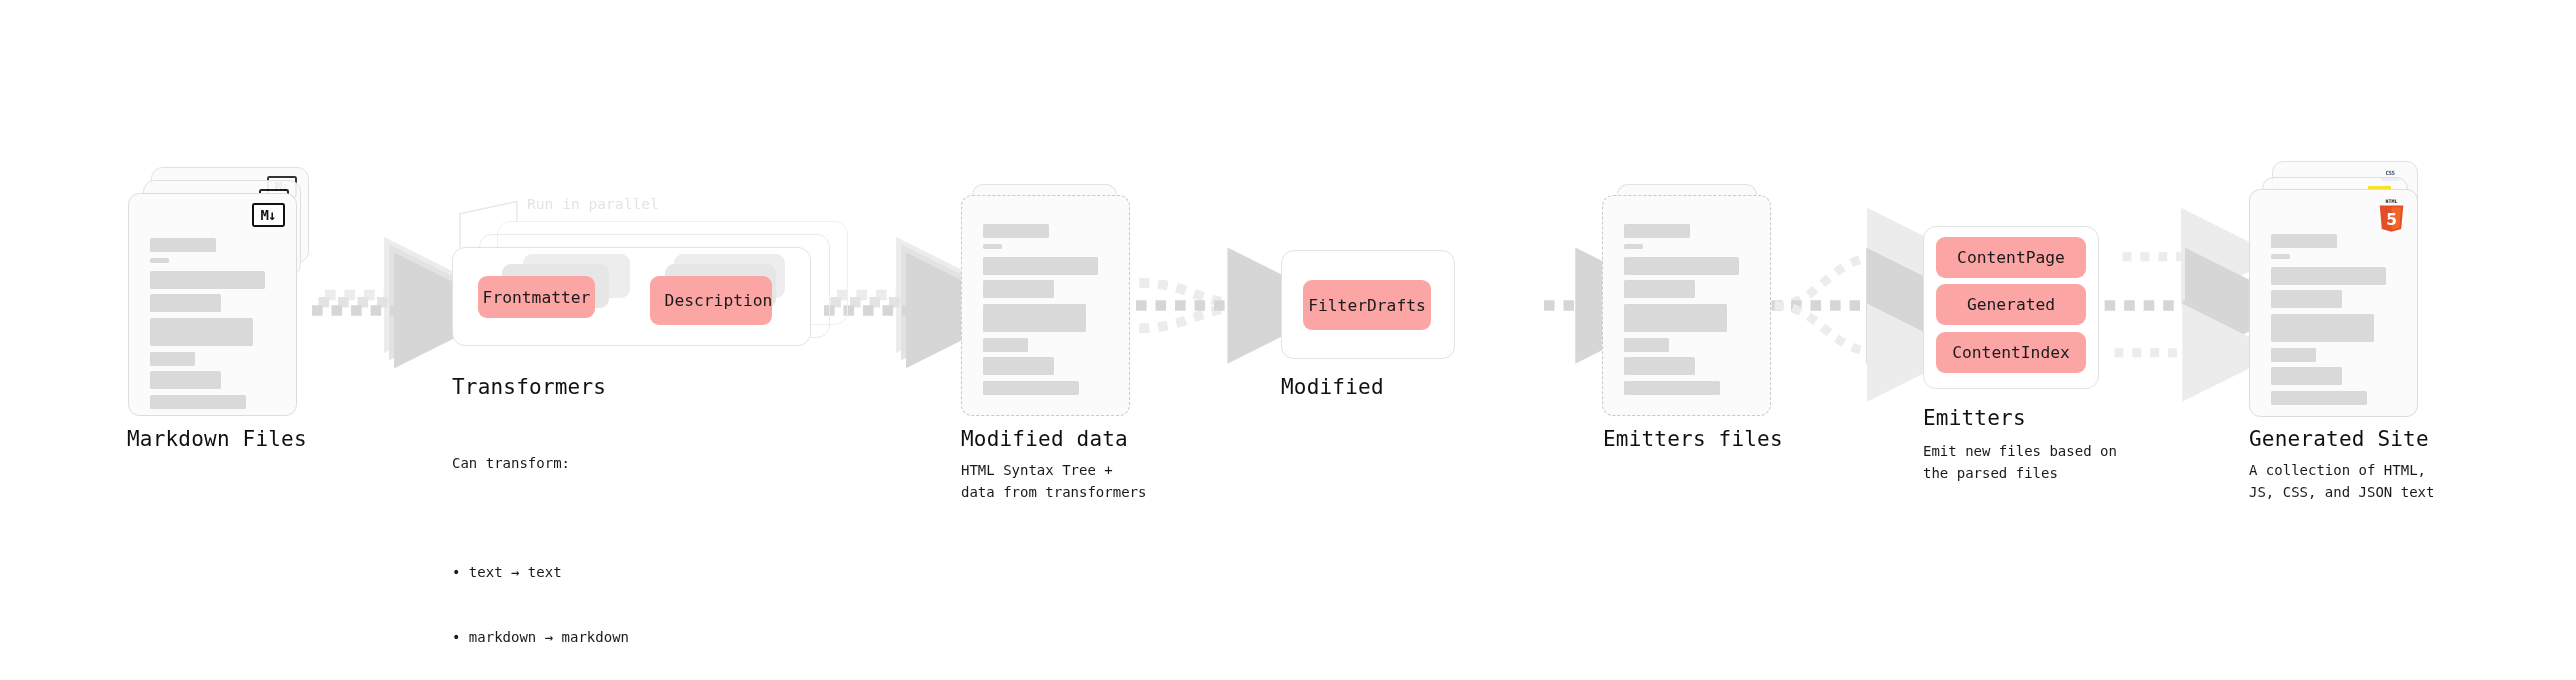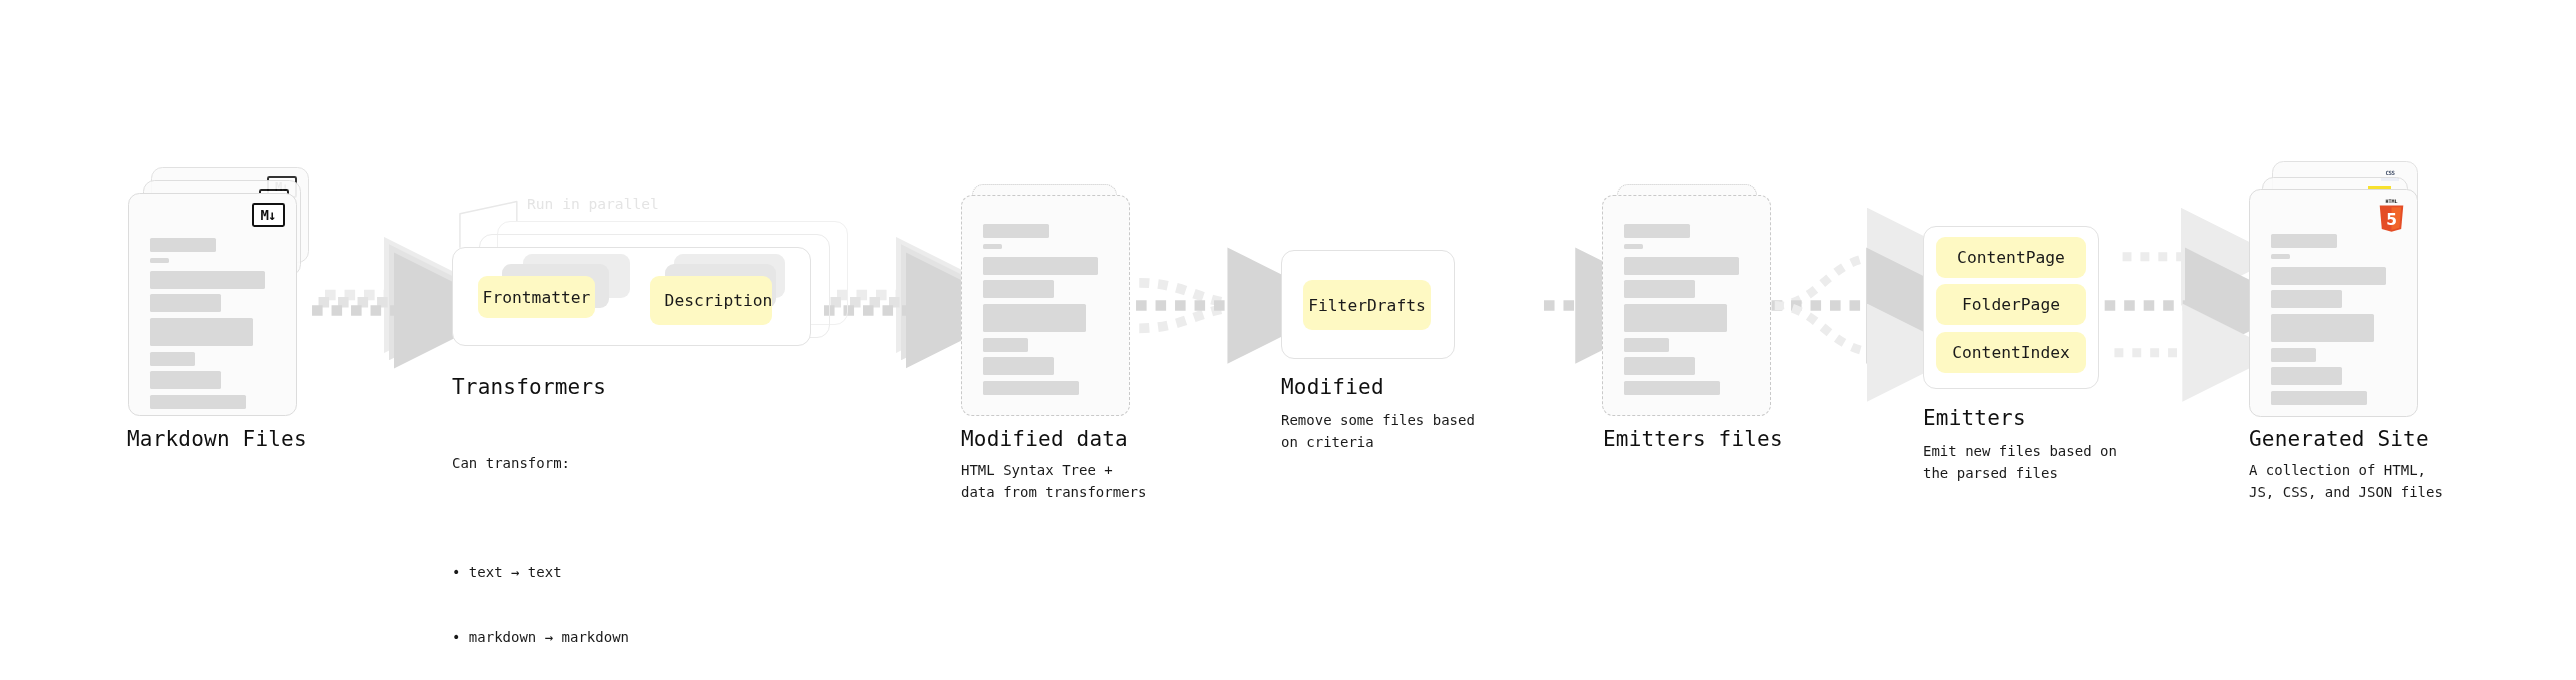--- a/index.html
+++ b/index.html
@@ -68,21 +68,21 @@
     box-sizing:border-box;
     border:1.3px solid #e2e2e2;
     border-radius:13px;
     background:#ffffff;
   }
   .group.ghost3{border-color:#f0f0f0;background:transparent;}
   .group.ghost2{border-color:#ebebeb;background:transparent;}
 
   .chip{
     position:absolute;
-    background:#fef9c3;
+    background:#fca5a5;
     border-radius:9px;
     display:flex;align-items:center;justify-content:center;
     color:#1a1a1a;
     font-size:16.3px;
     box-sizing:border-box;
     white-space:nowrap;
   }
   .chip.ghost-a{background:#e6e6e6;color:transparent;}
   .chip.ghost-b{background:#ededed;color:transparent;}
 
@@ -244,43 +244,41 @@
       </div>
     </div>
   </div>
   <div class="title" style="left:961px;top:427px;">Modified data</div>
   <div class="sub" style="left:961px;top:460px;">HTML Syntax Tree +
 data from transformers</div>
 
   <div class="group" style="left:1281px;top:250px;width:174px;height:109px;"></div>
   <div class="chip" style="left:1303px;top:280px;width:128px;height:50px;">FilterDrafts</div>
   <div class="title" style="left:1281px;top:375px;">Modified</div>
-  <div class="sub" style="left:1281px;top:410px;">Remove some files based
-on criteria</div>
 
   <div class="stack">
     <div class="doc dotted" style="left:1617px;top:184px;width:140px;height:73px;"></div>
     <div class="doc dashed" style="left:1602px;top:195px;width:169px;height:221px;">
       <div class="lines" style="top:28px;">
         <div class="bar" style="width:53%;height:14px;"></div>
         <div class="bar" style="width:15%;height:5.7px;"></div>
         <div class="bar" style="width:92%;height:18px;margin-top:7.3px;"></div>
         <div class="bar" style="width:57%;height:18px;"></div>
         <div class="bar" style="width:82%;height:28px;"></div>
         <div class="bar" style="width:36%;height:14px;"></div>
         <div class="bar" style="width:57%;height:18px;"></div>
         <div class="bar" style="width:77%;height:14px;"></div>
       </div>
     </div>
   </div>
   <div class="title" style="left:1603px;top:427px;">Emitters files</div>
 
   <div class="group" style="left:1923px;top:226px;width:176px;height:163px;"></div>
   <div class="chip" style="left:1936px;top:237px;width:150px;height:41px;">ContentPage</div>
-  <div class="chip" style="left:1936px;top:284px;width:150px;height:41px;">FolderPage</div>
+  <div class="chip" style="left:1936px;top:284px;width:150px;height:41px;">Generated</div>
   <div class="chip" style="left:1936px;top:332px;width:150px;height:41px;">ContentIndex</div>
   <div class="title" style="left:1923px;top:406px;">Emitters</div>
   <div class="sub" style="left:1923px;top:441px;">Emit new files based on
 the parsed files</div>
 
   <div class="stack">
     <div class="doc solid" style="left:2272px;top:161px;width:146px;height:81px;opacity:.85;">
       <div class="css-badge" style="right:18px;top:9px;">
         <span class="ctxt">CSS</span>
         <span class="cbar"></span>
@@ -305,16 +303,16 @@
         <div class="bar" style="width:57%;height:18px;"></div>
         <div class="bar" style="width:82%;height:28px;"></div>
         <div class="bar" style="width:36%;height:14px;"></div>
         <div class="bar" style="width:57%;height:18px;"></div>
         <div class="bar" style="width:77%;height:14px;"></div>
       </div>
     </div>
   </div>
   <div class="title" style="left:2249px;top:427px;">Generated Site</div>
   <div class="sub" style="left:2249px;top:460px;">A collection of HTML,
-JS, CSS, and JSON files</div>
+JS, CSS, and JSON text</div>
 
 </div>
 
 
 </body></html>

